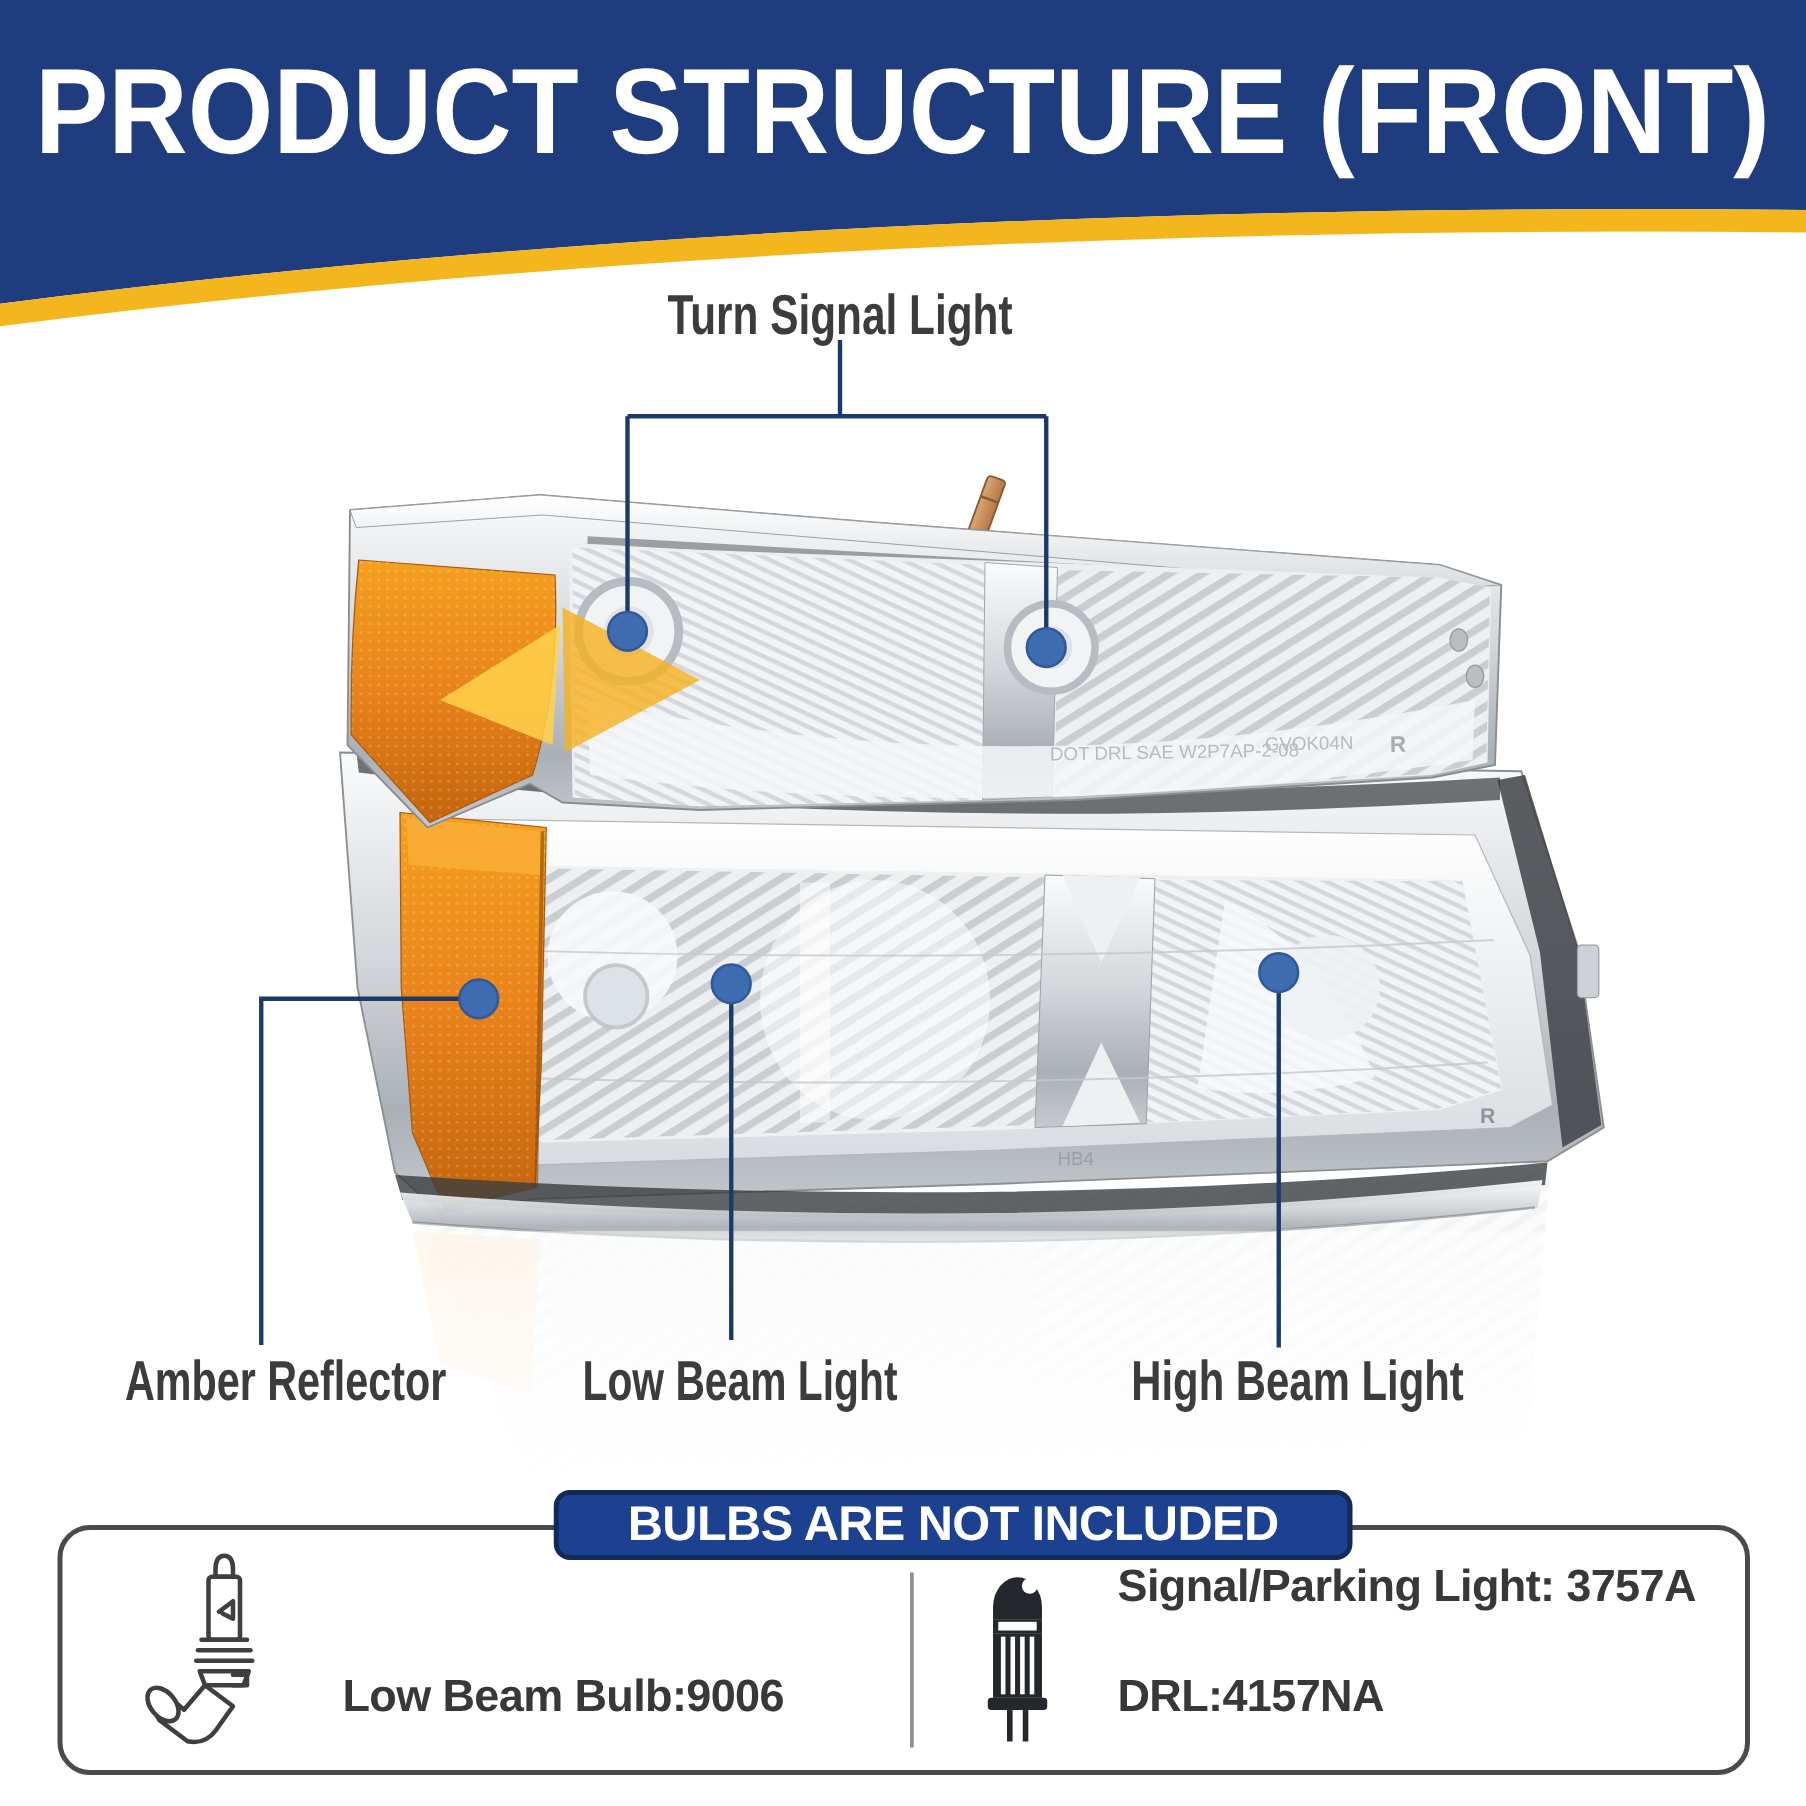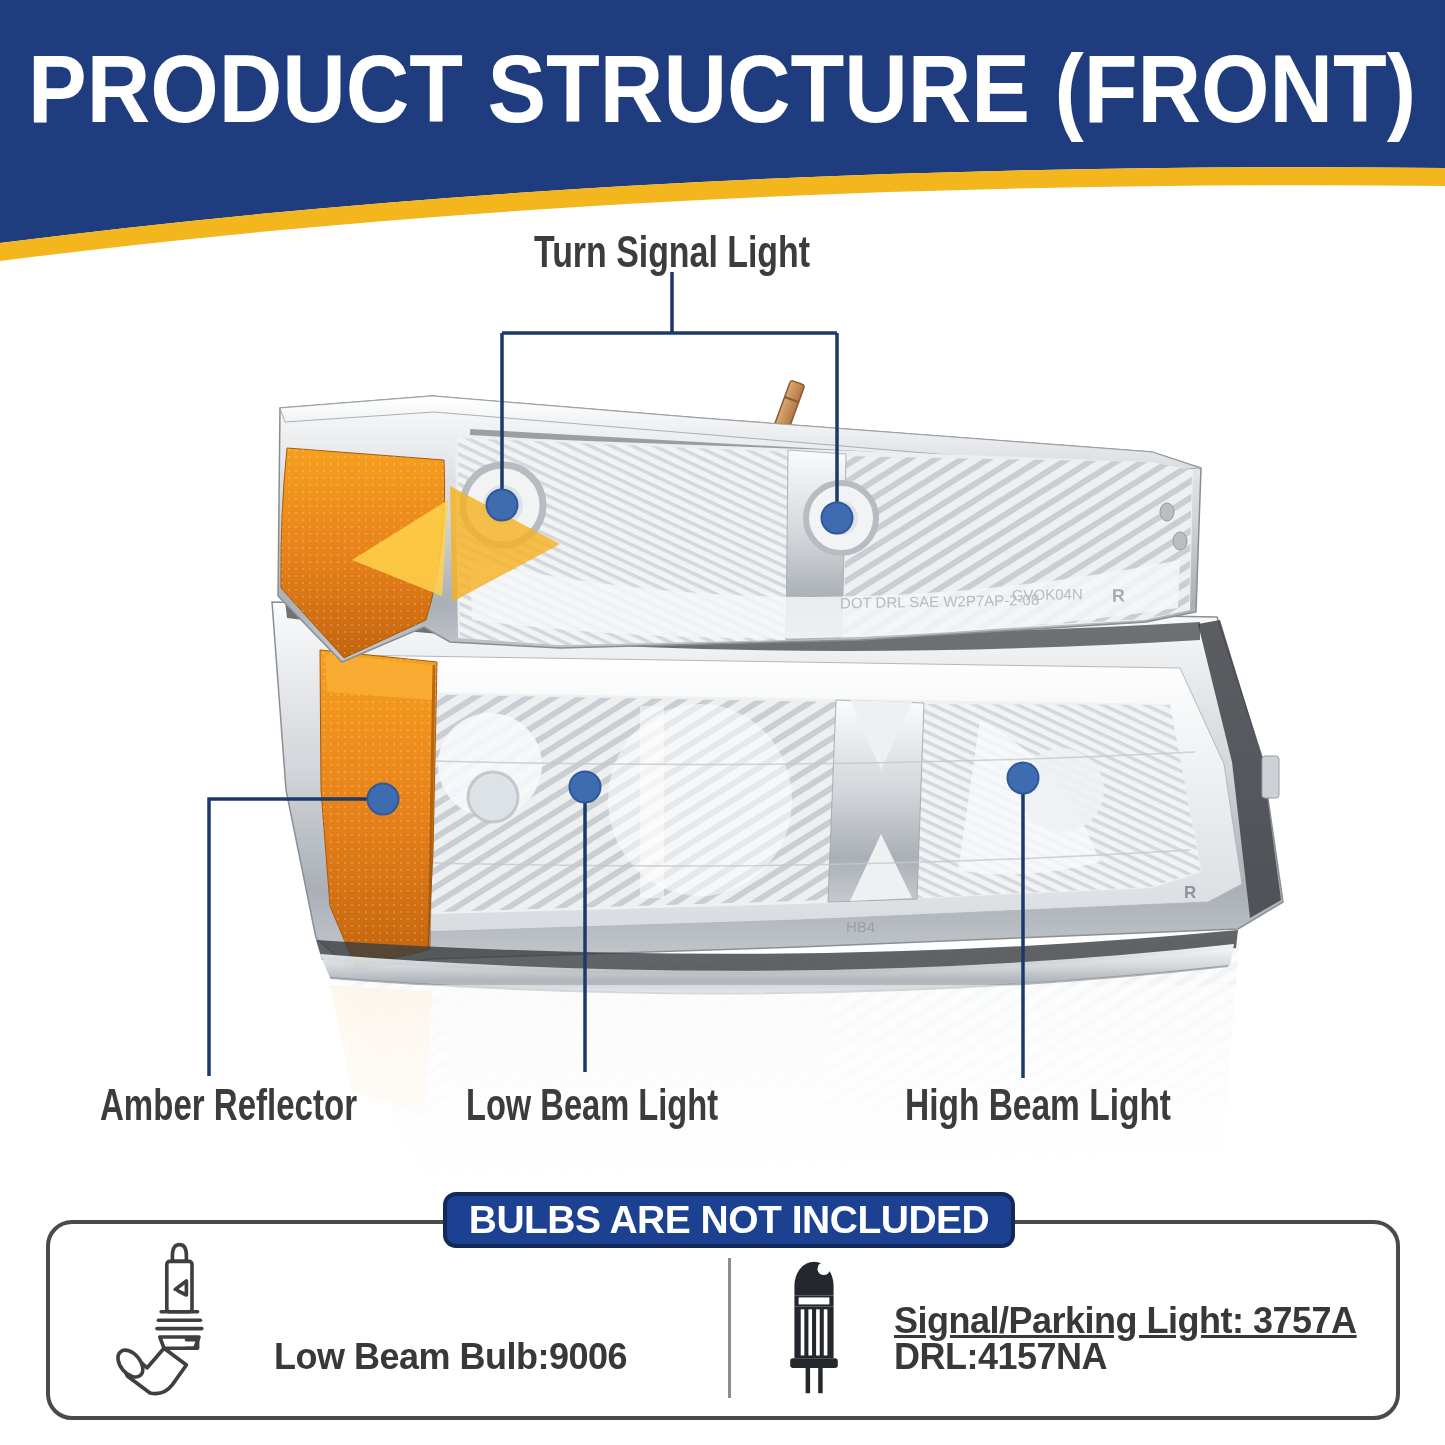--- a/index.html
+++ b/index.html
@@ -2,21 +2,21 @@
 <html><head>
 <meta charset="utf-8">
 <style>
   html,body{margin:0;padding:0;background:#ffffff;}
   .page{position:relative;width:1445px;height:1445px;background:#ffffff;overflow:hidden;
         font-family:"Liberation Sans",sans-serif;}
   .layer{position:absolute;left:0;top:0;}
   
   .footer-box{position:absolute;left:46px;top:1220px;width:1354px;height:200px;
               box-sizing:border-box;border:4px solid #4a4a4a;border-radius:26px;background:#fff;}
-  .footer-pill{position:absolute;left:443px;top:1192px;width:572px;height:56px;
+  .footer-pill{position:absolute;left:443px;top:1192px;width:639px;height:56px;
                box-sizing:border-box;background:#1d4191;border:4px solid #12295a;border-radius:13px;
                display:flex;align-items:center;justify-content:center;}
   .footer-pill span{color:#ffffff;font-weight:bold;font-size:39px;letter-spacing:-0.5px;white-space:nowrap;}
   .footer-text{position:absolute;font-weight:bold;font-size:36px;color:#383838;
                letter-spacing:-0.5px;white-space:nowrap;}
   .footer-divider{position:absolute;left:728px;top:1258px;width:3px;height:140px;background:#8b8f94;}
   .icon-svg{position:absolute;}
 </style>
 </head>
 <body>
@@ -209,16 +209,16 @@
       <rect x="10.5" y="41" width="2.6" height="33"></rect>
       <rect x="16" y="41" width="2.6" height="33"></rect>
       <rect x="21.5" y="41" width="2.6" height="33"></rect>
       <rect x="27" y="41" width="2.6" height="33"></rect>
     </g>
     <rect x="3" y="76" width="34" height="7" rx="2" fill="#24272c"></rect>
     <rect x="14" y="83" width="3.2" height="18" fill="#24272c"></rect>
     <rect x="23" y="83" width="3.2" height="18" fill="#24272c"></rect>
   </svg>
 
-  <div class="footer-text" style="left:894px;top:1300px;text-decoration:underline;">Signal/Parking Light: 3757A</div>
+  <div class="footer-text" style="left:894px;top:1248px;">Signal/Parking Light: 3757A</div>
   <div class="footer-text" style="left:894px;top:1336px;">DRL:4157NA</div>
 
 </div>
 
 </body></html>

